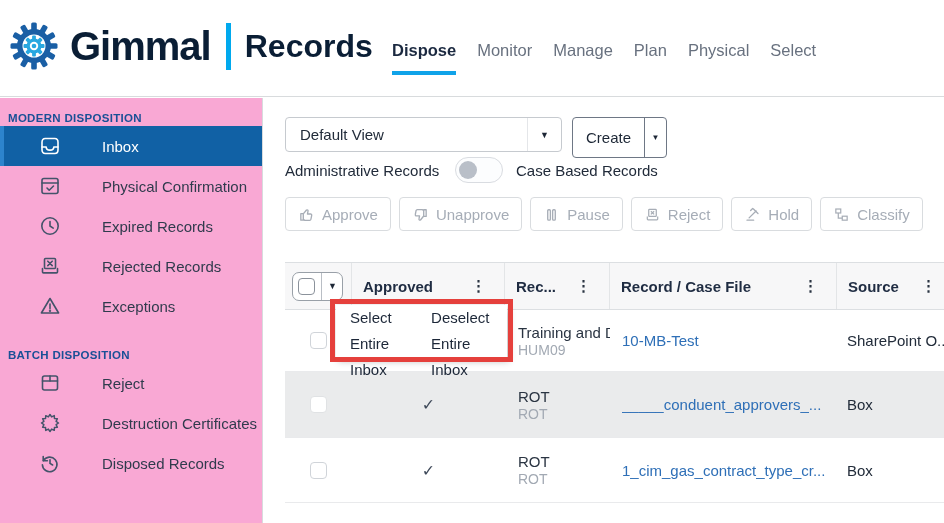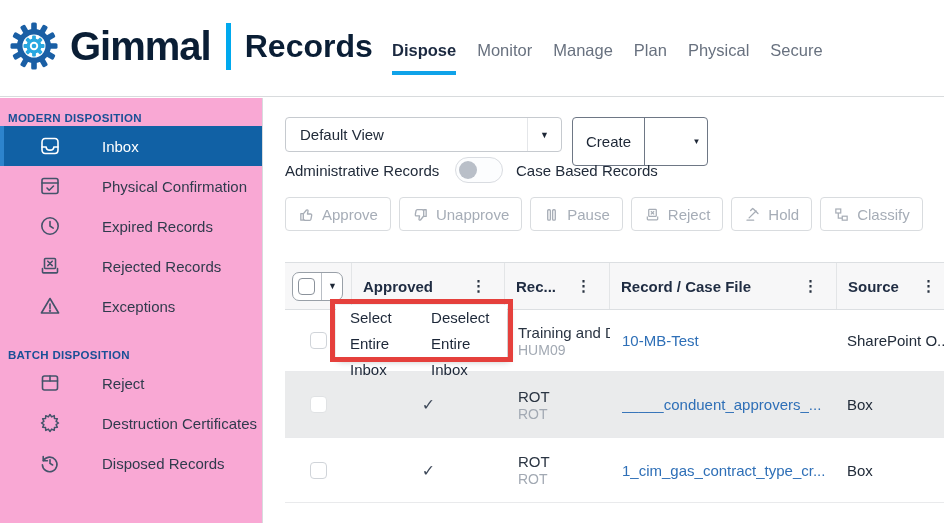--- a/index.html
+++ b/index.html
@@ -32,21 +32,21 @@
   .side-item.selected::before { content:""; position:absolute; left:0; top:0; bottom:0; width:4px; background:#2d84cd; }
   .sicon svg { width:24px; height:24px; }
 
   
   .main { position:absolute; left:285px; top:97px; width:659px; height:426px; }
 
   .select { position:absolute; top:20px; left:0; width:277px; height:35px; border:1px solid #c6cacf; border-radius:4px; background:#fff; display:flex; align-items:center; cursor:pointer; }
   .select-value { padding-left:14px; font-size:15px; color:#222c3a; flex:1; }
   .select-arrow { width:34px; height:100%; display:flex; align-items:center; justify-content:center; border-left:1px solid #e4e6e9; font-size:9px; color:#1d2736; }
 
-  .create { position:absolute; top:20px; left:287px; height:49px; border:1px solid #6e7785; border-radius:4px; display:flex; background:#fff; cursor:pointer;gap:41px; }
+  .create { position:absolute; top:20px; left:287px; height:41px; border:1px solid #6e7785; border-radius:4px; display:flex; background:#fff; cursor:pointer; }
   .create-main { padding:0 13px; display:flex; align-items:center; font-size:15px; color:#1d2736; border-right:1px solid #6e7785; }
   .create-arrow { width:21px; display:flex; align-items:center; justify-content:center; font-size:8px; color:#1d2736; }
 
   .toggle-row { position:absolute; top:59px; left:0; height:28px; display:flex; align-items:center; }
   .toggle-label { width:170px; font-size:15px; color:#212b3a; }
   .toggle { width:48px; height:26px; border:1px solid #d9dce1; border-radius:13px; background:#fcfdfe; position:relative; cursor:pointer; }
   .knob { position:absolute; left:3px; top:3px; width:18px; height:18px; border-radius:50%; background:#b9bfc8; }
   .case-label { margin-left:13px; font-size:15px; color:#212b3a; }
 
   .actions { position:absolute; top:100px; left:0; display:flex; gap:8px; }
@@ -130,21 +130,21 @@
       <span class="brand-bar"></span>
       <span class="brand-product">Records</span>
     </div>
 
     <nav class="topnav">
       <span class="nav-item active">Dispose</span>
       <span class="nav-item">Monitor</span>
       <span class="nav-item">Manage</span>
       <span class="nav-item">Plan</span>
       <span class="nav-item">Physical</span>
-      <span class="nav-item">Secure</span>
+      <span class="nav-item">Select</span>
     </nav>
   </header>
 
   <aside class="sidebar">
     <div class="side-title">MODERN DISPOSITION</div>
 
     <div class="side-item selected">
       <span class="sicon">
         <svg viewBox="0 0 24 24" fill="none" stroke="currentColor" stroke-width="1.6" stroke-linecap="round" stroke-linejoin="round">
           <path d="M4 8.2c0-2.2 1.2-3.7 3.2-3.7h9.6c2 0 3.2 1.5 3.2 3.7v7.6c0 2.2-1.2 3.7-3.2 3.7H7.2c-2 0-3.2-1.5-3.2-3.7z"></path>

